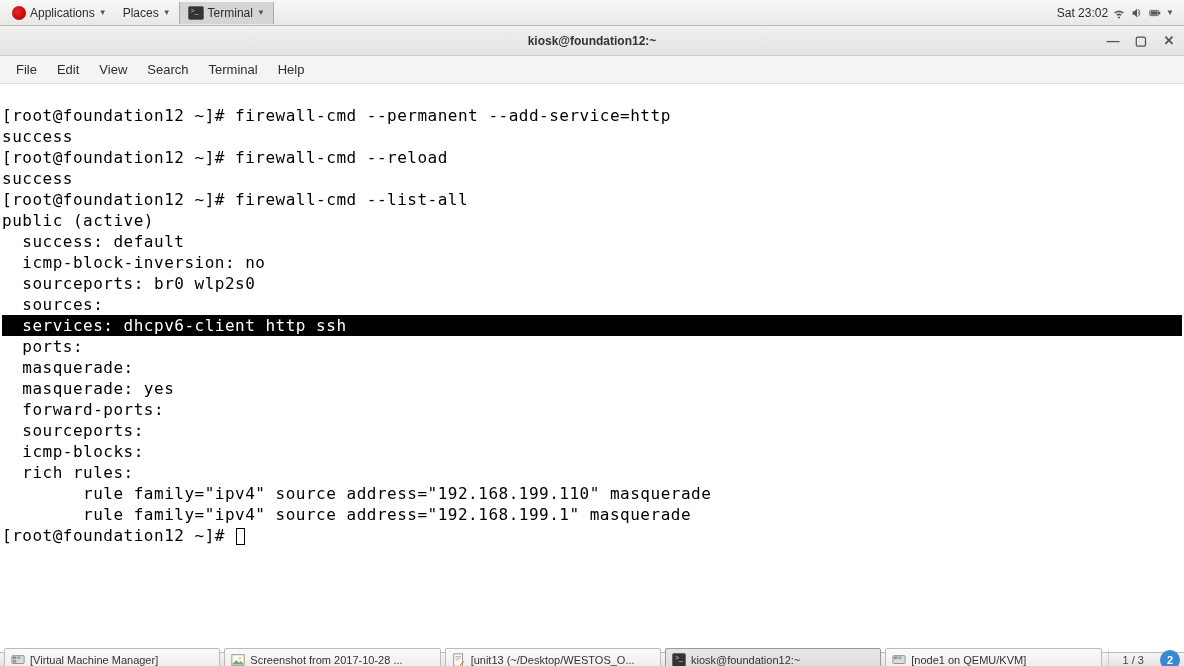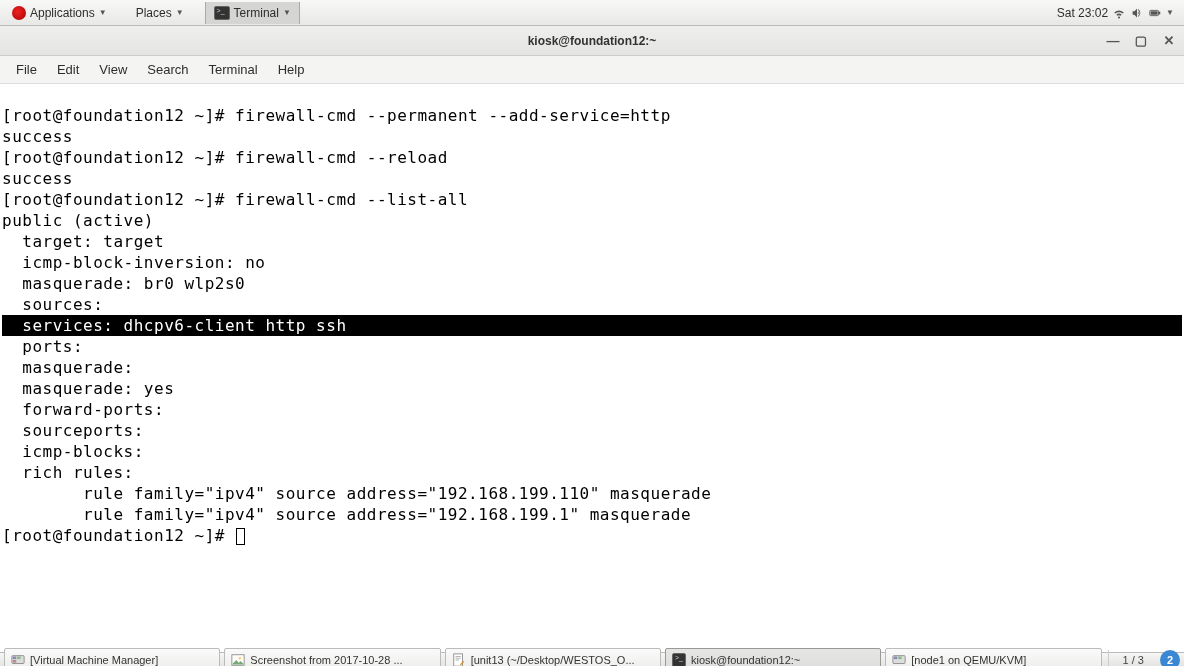--- a/index.html
+++ b/index.html
@@ -9,21 +9,21 @@
   .top-panel {
     height: 26px;
     background: linear-gradient(to bottom, #f8f8f7, #e8e8e6);
     border-bottom: 1px solid #bbb;
     display: flex;
     align-items: center;
     font-size: 12px;
     color: #2e2e2e;
     padding: 0 4px;
   }
-  .top-panel .left-items { display: flex; align-items: center; gap: 13px; }
+  .top-panel .left-items { display: flex; align-items: center; gap: 0; }
   .top-panel .menu-btn {
     padding: 4px 8px;
     display: flex;
     align-items: center;
     gap: 4px;
     cursor: pointer;
   }
   .top-panel .menu-btn.active {
     background: #d5d5d3;
     border-left: 1px solid #aaa;
@@ -225,23 +225,23 @@
   <div class="mitem">Help</div>
 </div>
 
 <div class="terminal"><span></span>
 <span>[root@foundation12 ~]# firewall-cmd --permanent --add-service=http</span>
 <span>success</span>
 <span>[root@foundation12 ~]# firewall-cmd --reload</span>
 <span>success</span>
 <span>[root@foundation12 ~]# firewall-cmd --list-all</span>
 <span>public (active)</span>
-<span>  target: target</span>
+<span>  success: default</span>
 <span>  icmp-block-inversion: no</span>
-<span>  masquerade: br0 wlp2s0</span>
+<span>  sourceports: br0 wlp2s0</span>
 <span>  sources: </span>
 <span class="hl">  services: dhcpv6-client http ssh</span><span>  ports: </span>
 <span>  masquerade: </span>
 <span>  masquerade: yes</span>
 <span>  forward-ports: </span>
 <span>  sourceports: </span>
 <span>  icmp-blocks: </span>
 <span>  rich rules: </span>
 <span>	rule family="ipv4" source address="192.168.199.110" masquerade</span>
 <span>	rule family="ipv4" source address="192.168.199.1" masquerade</span>

